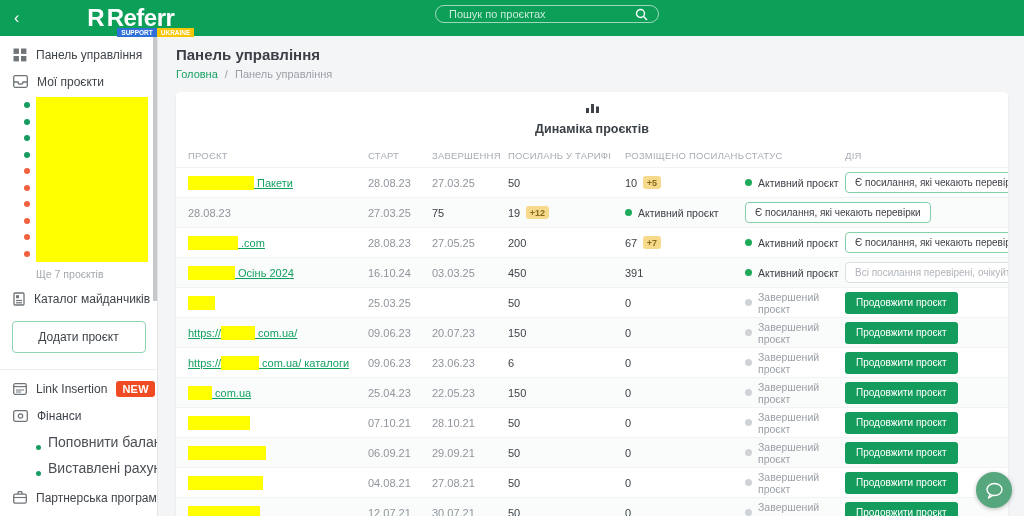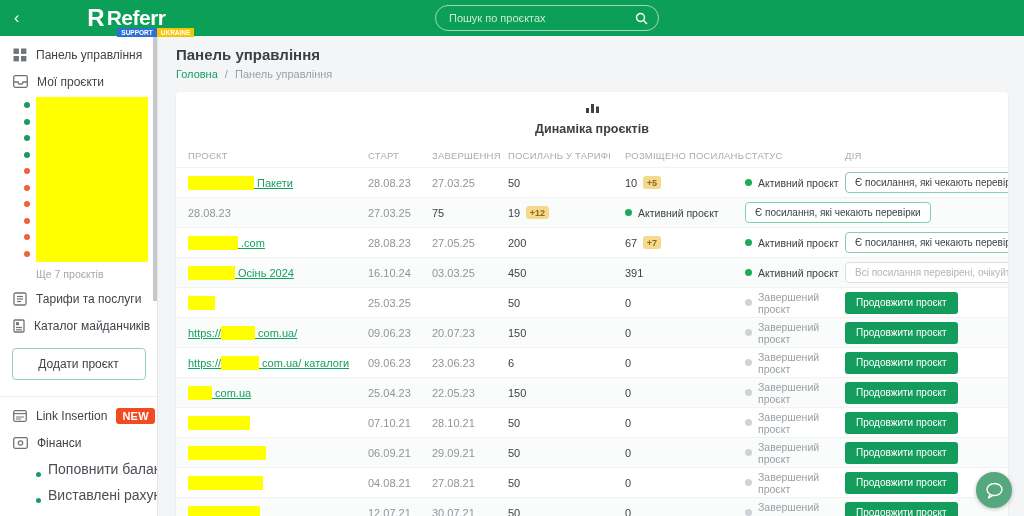--- a/index.html
+++ b/index.html
@@ -5,25 +5,25 @@
   * { margin:0; padding:0; box-sizing:border-box; }
   html,body { width:1024px; height:516px; overflow:hidden; background:#f4f5f7;
     font-family:"Liberation Sans", sans-serif; }
 
   
   .topbar { position:absolute; left:0; top:0; width:1024px; height:36px; background:#0c9f57;
     display:flex; align-items:center; z-index:30; }
   .collapse { color:#fff; font-size:16px; margin-left:14px; cursor:pointer; line-height:1; }
   .logo { position:relative; margin-left:68px; display:flex; align-items:center; height:36px; }
   .logo-r { color:#fff; font-weight:bold; font-size:24px; letter-spacing:-1px; margin-right:3px; }
-  .logo-text { color:#fff; font-weight:bold; font-size:21px; letter-spacing:-.5px; }
+  .logo-text { color:#fff; font-weight:bold; font-size:24px; letter-spacing:-.5px; }
   .logo-badges { position:absolute; left:30px; bottom:-1px; display:flex; }
   .badge-support { background:#2f6fd8; color:#fff; font-size:6.5px; font-weight:bold; padding:1px 4px; }
   .badge-ukraine { background:#f7c600; color:#fff; font-size:6.5px; font-weight:bold; padding:1px 4px; }
-  .search-wrap { position:absolute; left:435px; top:5px; width:224px; height:26px;
+  .search-wrap { position:absolute; left:435px; top:5px; width:224px; height:18px;
     border:1px solid rgba(255,255,255,.6); border-radius:13px; display:flex; align-items:center; }
   .search-input { flex:1; background:transparent; border:none; outline:none; color:#fff;
     font-size:11px; padding:0 6px 0 13px; font-family:"Liberation Sans", sans-serif; }
   .search-input::placeholder { color:rgba(255,255,255,.78); }
   .search-icon { margin-right:10px; display:flex; }
   .top-right { position:absolute; right:8px; top:0; height:36px; display:flex; align-items:center; }
   .globe { display:flex; margin-right:42px; cursor:pointer; }
   .balance-label { color:rgba(255,255,255,.85); font-size:11px; margin-right:5px; }
   .balance-value { color:#fff; font-size:11.5px; font-weight:bold; margin-right:20px; }
   .topup-btn { border:1px solid rgba(255,255,255,.85); background:transparent; color:#fff;
@@ -175,29 +175,20 @@
       </div>
       <div class="proj-row">
         <span class="proj-dot red"></span>
         <span class="proj-redact"></span>
       </div>
     </div>
 
   <div class="more-projects">Ще 7 проєктів</div>
 
   <div class="sb-item">
-    <svg width="14" height="14" viewBox="0 0 14 14">
-        <rect x="1" y="1" width="12" height="12" rx="1.5" fill="none" stroke="#6f7478" stroke-width="1.3"></rect>
-        <line x1="4" y1="4.5" x2="10" y2="4.5" stroke="#6f7478" stroke-width="1.2"></line>
-        <line x1="4" y1="7" x2="10" y2="7" stroke="#6f7478" stroke-width="1.2"></line>
-        <line x1="4" y1="9.5" x2="8" y2="9.5" stroke="#6f7478" stroke-width="1.2"></line>
-      </svg>
-    <span>Тарифи та послуги</span>
-  </div>
-  <div class="sb-item">
     <svg width="12" height="14" viewBox="0 0 12 14">
         <rect x="1" y="1" width="10" height="12" rx="1" fill="none" stroke="#6f7478" stroke-width="1.3"></rect>
         <rect x="3" y="3.2" width="3" height="3" fill="#6f7478"></rect>
         <line x1="3" y1="8.5" x2="9" y2="8.5" stroke="#6f7478" stroke-width="1.2"></line>
         <line x1="3" y1="10.8" x2="9" y2="10.8" stroke="#6f7478" stroke-width="1.2"></line>
       </svg>
     <span>Каталог майданчиків</span>
 
   </div>
 

